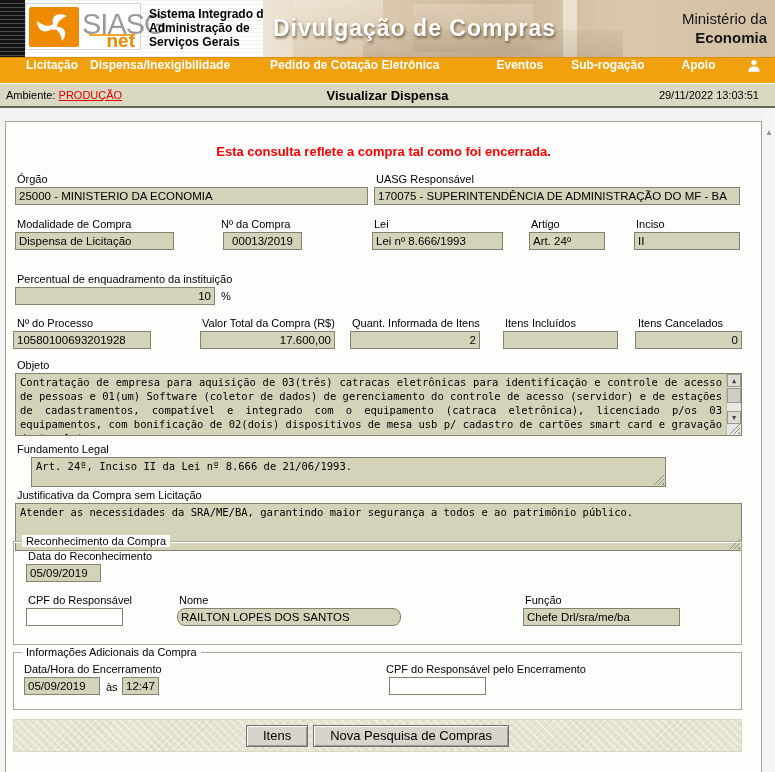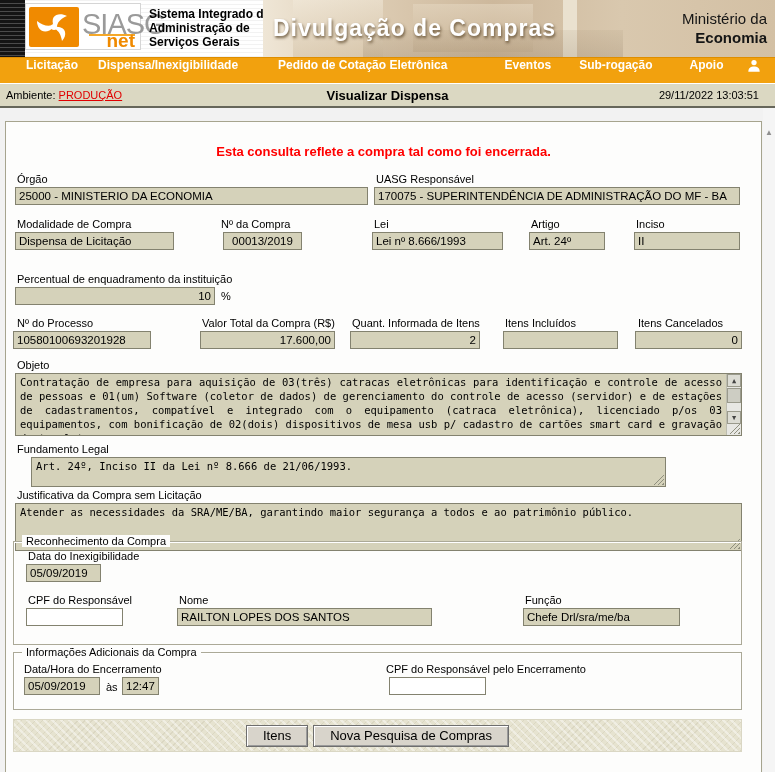--- a/index.html
+++ b/index.html
@@ -113,21 +113,21 @@
     <div class="hdr-title">Divulgação de Compras</div>
     <div class="ministry">
       <div class="m1">Ministério da</div>
       <div class="m2">Economia</div>
     </div>
   </div>
 </div>
 
 <div class="menubar">
   <span class="menu-item" style="margin-left:26px">Licitação</span>
-  <span class="menu-item" style="margin-left:20px">Dispensa/Inexigibilidade</span>
+  <span class="menu-item" style="margin-left:12px">Dispensa/Inexigibilidade</span>
   <span class="menu-item" style="margin-left:40px">Pedido de Cotação Eletrônica</span>
   <span class="menu-item" style="margin-left:57px">Eventos</span>
   <span class="menu-item" style="margin-left:28px">Sub-rogação</span>
   <span class="menu-item" style="margin-left:37px">Apoio</span>
   <span class="user-ico">
     <svg width="14" height="15" viewBox="0 0 16 16">
         <circle cx="8" cy="4.6" r="3" fill="#fff"></circle>
         <path d="M1.5 15 C1.5 10.5 4.5 9 8 9 C11.5 9 14.5 10.5 14.5 15 Z" fill="#fff"></path>
       </svg>
   </span>
@@ -200,26 +200,26 @@
     </div>
 
     <span class="label" style="left:11px;top:367px">Justificativa da Compra sem Licitação</span>
     <div class="tbox" style="left:9px;top:381px;width:727px;height:48px">
       <span class="txt">Atender as necessidades da SRA/ME/BA, garantindo maior segurança a todos e ao patrimônio público.</span>
       <div class="grip"></div>
     </div>
 
     <div class="fs" style="left:7px;top:419px;width:729px;height:104px">
       <span class="fs-legend">Reconhecimento da Compra</span>
-      <span class="label" style="left:14px;top:8px">Data do Inexigibilidade</span>
+      <span class="label" style="left:14px;top:8px">Data do Reconhecimento</span>
       <input class="inp" style="left: 12px; top: 22px; width: 75px;" readonly="" value="05/09/2019">
       <span class="label" style="left:14px;top:52px">CPF do Responsável</span>
       <input class="inp white" style="left: 12px; top: 66px; width: 97px;" readonly="" value="">
       <span class="label" style="left:165px;top:52px">Nome</span>
-      <input class="inp" style="left: 163px; top: 66px; width: 255px;" readonly="" value="RAILTON LOPES DOS SANTOS">
+      <input class="inp" style="left: 163px; top: 66px; width: 224px; border-radius: 8px;" readonly="" value="RAILTON LOPES DOS SANTOS">
       <span class="label" style="left:511px;top:52px">Função</span>
       <input class="inp" style="left: 509px; top: 66px; width: 157px;" readonly="" value="Chefe Drl/sra/me/ba">
     </div>
 
     <div class="fs" style="left:7px;top:530px;width:729px;height:58px">
       <span class="fs-legend">Informações Adicionais da Compra</span>
       <span class="label" style="left:10px;top:10px">Data/Hora do Encerramento</span>
       <input class="inp" style="left: 10px; top: 24px; width: 76px;" readonly="" value="05/09/2019">
       <span class="label" style="left:92px;top:28px">às</span>
       <input class="inp" style="left: 108px; top: 24px; width: 37px;" readonly="" value="12:47">

